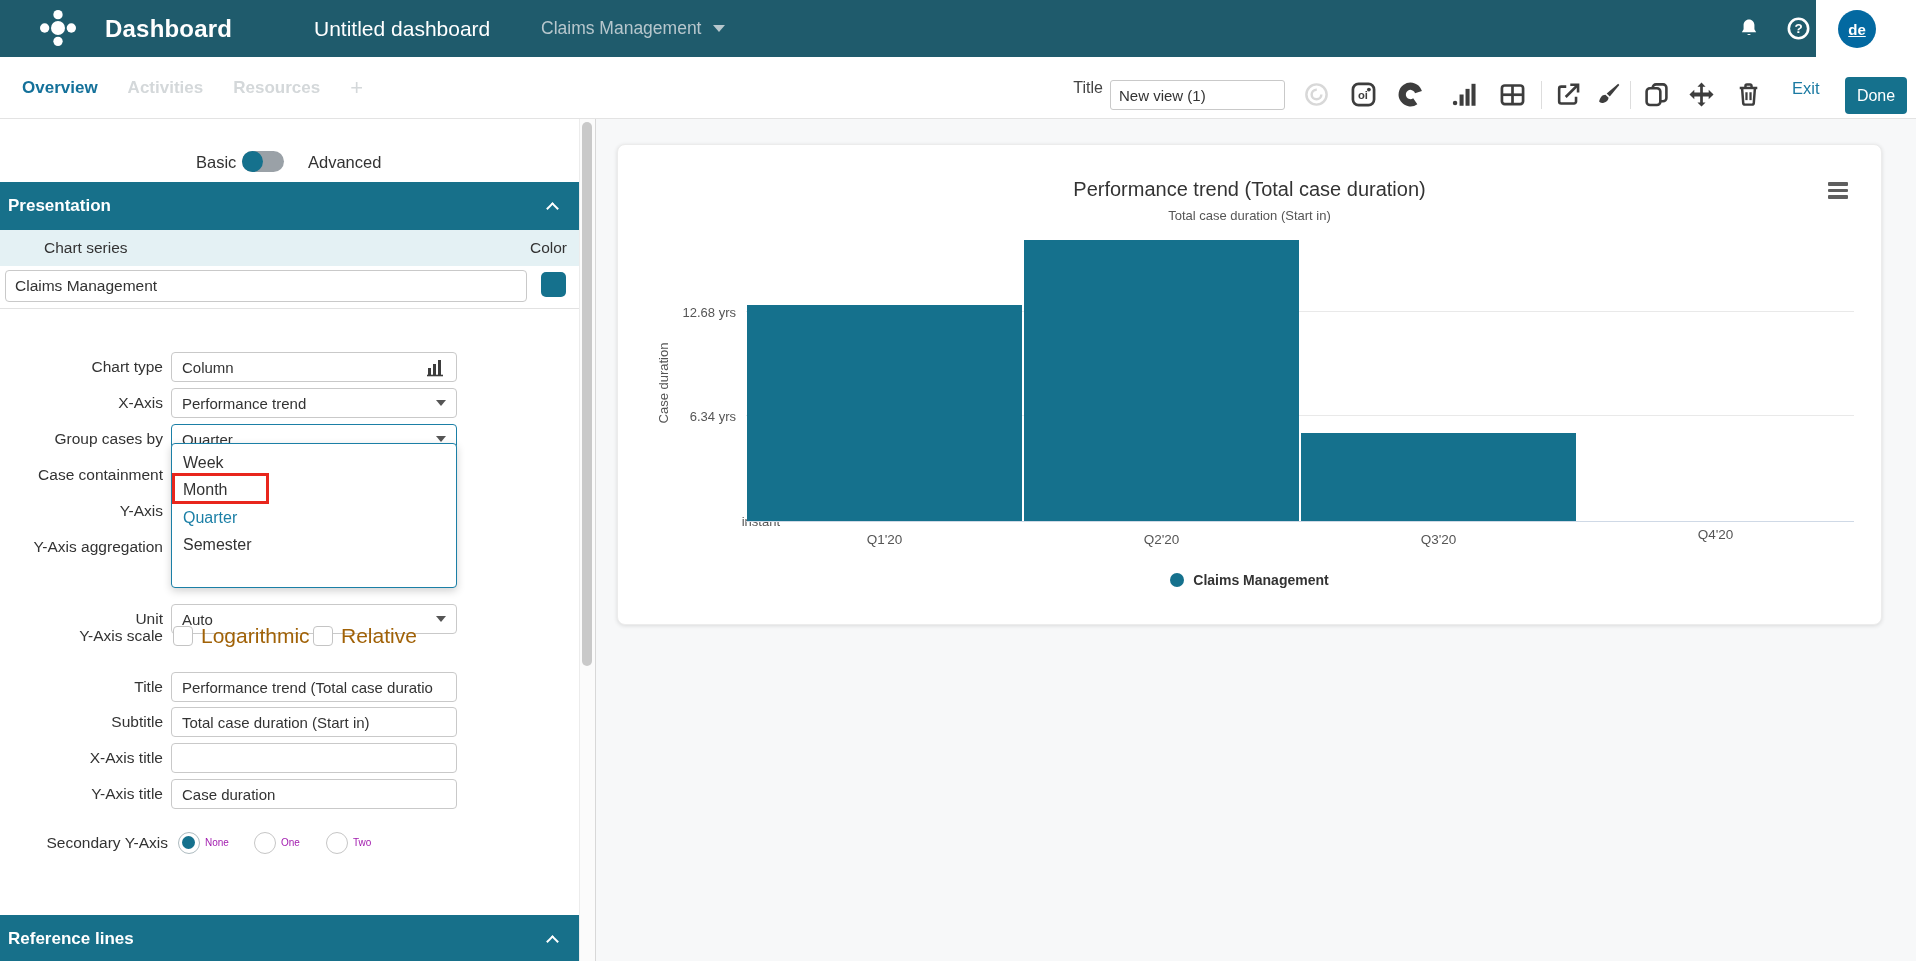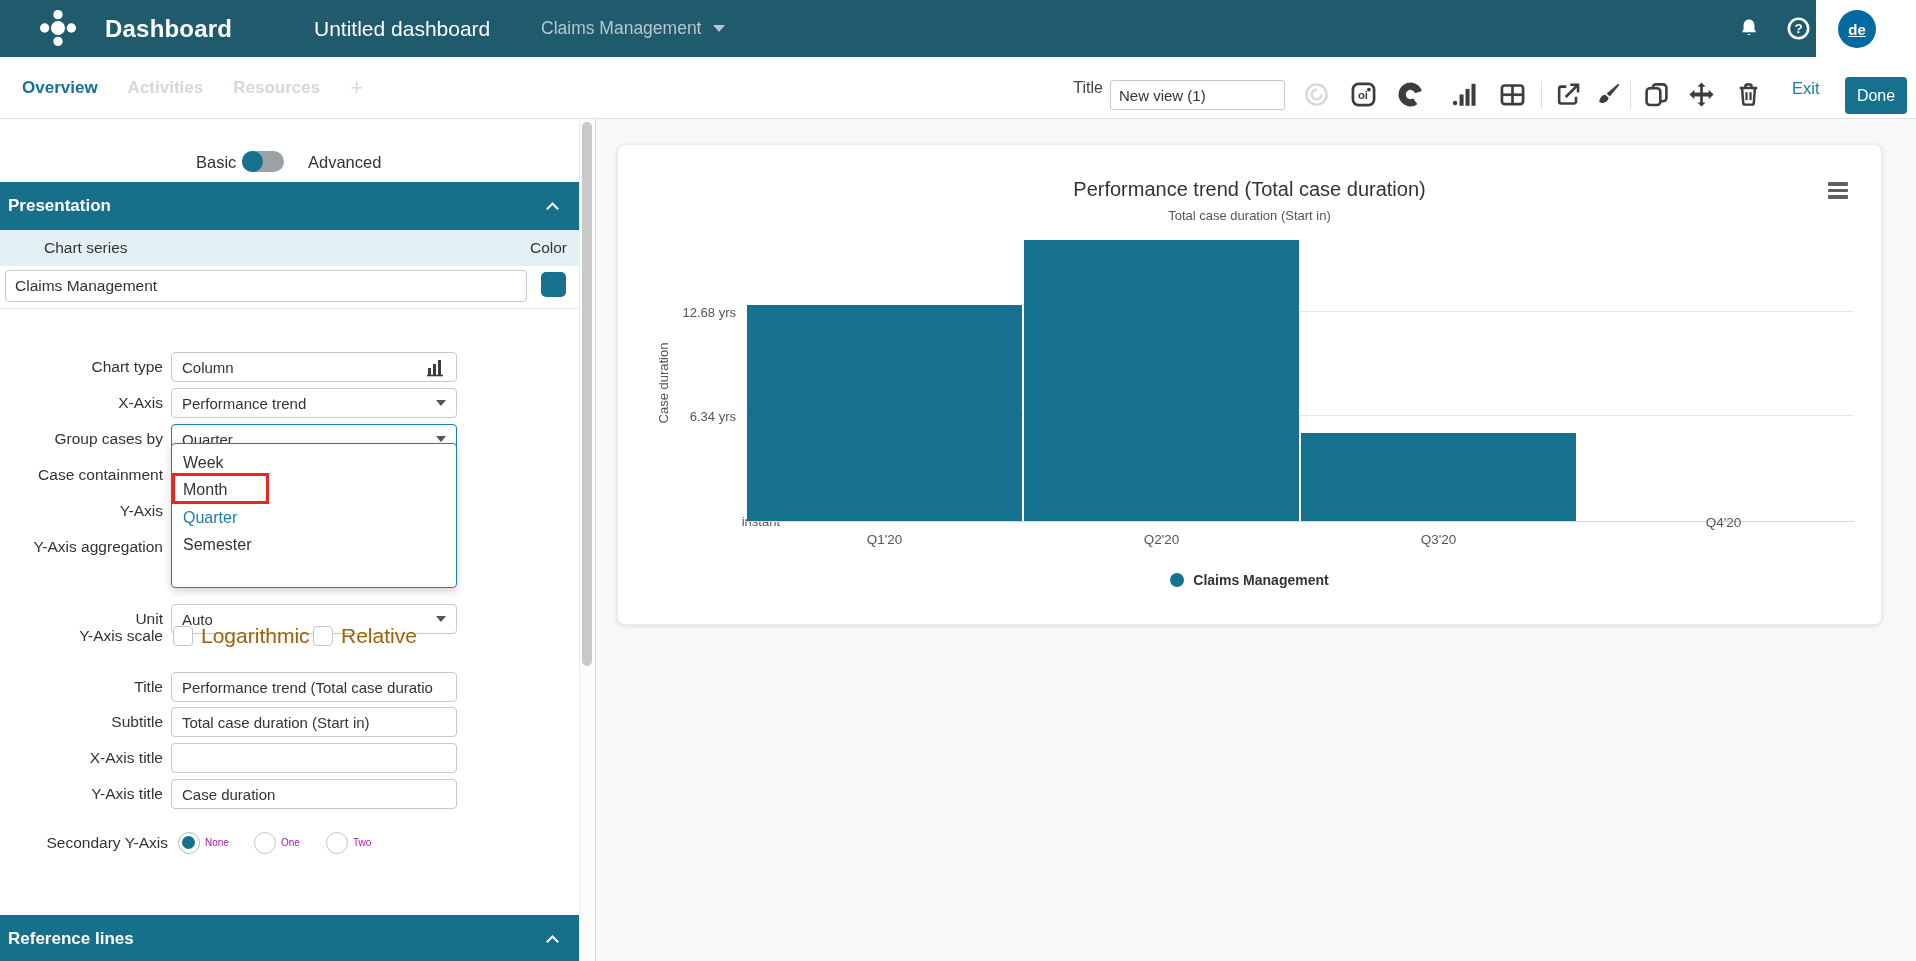--- a/index.html
+++ b/index.html
@@ -347,21 +347,21 @@
           <div class="gridline" style="bottom: 209.4px;"></div>
           <div class="bar" style="left: 1px; width: 275px; height: 216.336px; background: rgb(21, 113, 141);"></div>
           <div class="bar" style="left: 278px; width: 275px; height: 280.741px; background: rgb(21, 113, 141);"></div>
           <div class="bar" style="left: 555px; width: 275px; height: 87.5252px; background: rgb(21, 113, 141);"></div>
           <div class="bar" style="left: 832px; width: 275px; height: 0px; background: rgb(21, 113, 141);"></div>
         </div>
       <div>
           <span class="xlab" style="left: 266.5px; top: 387px;">Q1'20</span>
           <span class="xlab" style="left: 543.5px; top: 387px;">Q2'20</span>
           <span class="xlab" style="left: 820.5px; top: 387px;">Q3'20</span>
-          <span class="xlab" style="left: 1097.5px; top: 370px; margin-left: 8px;">Q4'20</span>
+          <span class="xlab" style="left: 1097.5px; top: 382px;">Q4'20</span>
         </div>
       <div class="legend">
         <div class="ldot" style="background: rgb(21, 113, 141);"></div>
         <div class="ltxt">Claims Management</div>
       </div>
     </div>
   </div>
 </div>
 
 </body></html>

